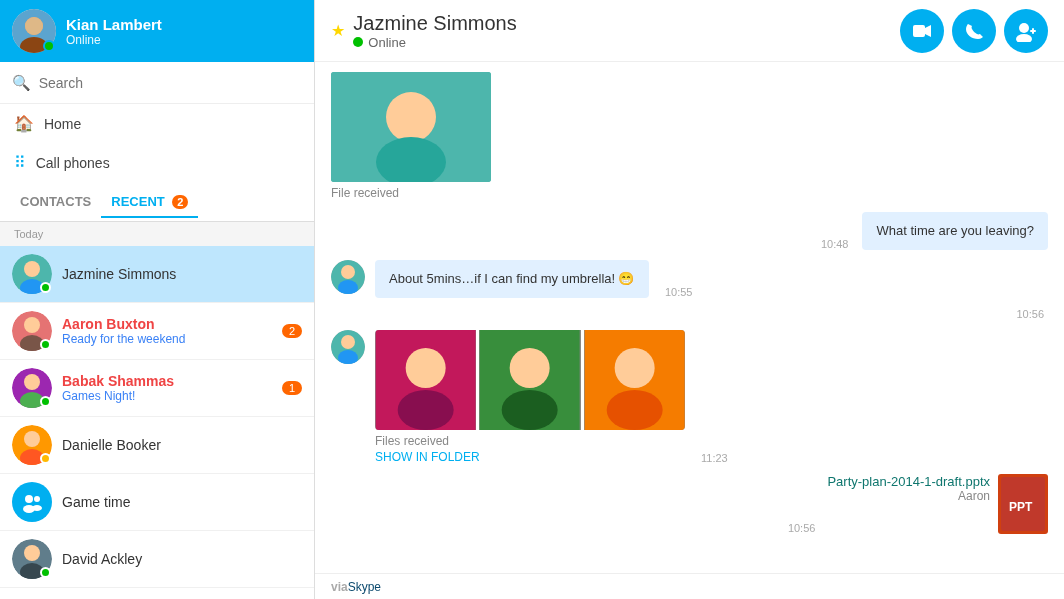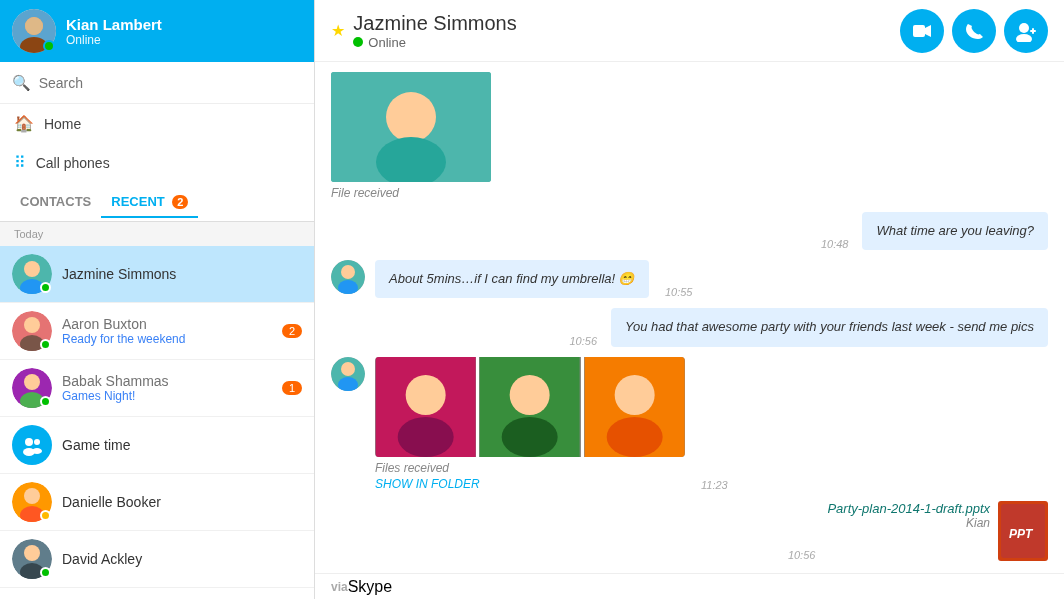--- a/index.html
+++ b/index.html
@@ -43,42 +43,42 @@
     .contact-item { display: flex; align-items: center; gap: 10px; padding: 8px 12px; cursor: pointer; border-bottom: 1px solid #f0f0f0; position: relative; }
     .contact-item.active { background: #BEE6FD; }
     .contact-avatar { position: relative; width: 40px; height: 40px; min-width: 40px; }
     .contact-avatar-img { width: 40px; height: 40px; border-radius: 50%; overflow: hidden; }
     .contact-avatar-img svg { width: 40px; height: 40px; }
     .contact-status-dot { position: absolute; bottom: 1px; right: 1px; width: 11px; height: 11px; border-radius: 50%; border: 2px solid #fff; }
     .dot-green { background: #00C000; }
     .dot-yellow { background: #FFB900; }
     .contact-details { flex: 1; min-width: 0; }
     .contact-name { font-size: 14px; color: #333; white-space: nowrap; overflow: hidden; text-overflow: ellipsis; }
-    .contact-name.orange { color: #737373; }
+    .contact-name.orange { color: #ef4444; font-weight: bold; }
     .contact-subtext { font-size: 12px; color: #3b82f6; white-space: nowrap; overflow: hidden; text-overflow: ellipsis; }
     .unread-badge { background: #FF6600; color: #fff; border-radius: 10px; font-size: 11px; padding: 1px 6px; min-width: 20px; text-align: center; }
     .group-icon { width: 40px; height: 40px; border-radius: 50%; background: #00AFF0; display: flex; align-items: center; justify-content: center; color: white; font-size: 18px; }
 
     
     .chat-main { flex: 1; display: flex; flex-direction: column; background: #fff; overflow: hidden; }
     
     
     .chat-header { background: #fff; padding: 0 16px; display: flex; align-items: center; justify-content: space-between; height: 62px; border-bottom: 1px solid #eee; }
     .chat-header-left { display: flex; align-items: center; gap: 8px; }
     .chat-star { color: #FFD700; font-size: 16px; }
     .chat-contact-name { font-size: 20px; font-weight: 300; color: #333; }
     .chat-contact-status { display: flex; align-items: center; gap: 5px; }
     .chat-status-dot { width: 10px; height: 10px; border-radius: 50%; background: #00C000; }
     .chat-status-text { font-size: 13px; color: #666; }
     .chat-actions { display: flex; gap: 8px; }
     .action-btn { width: 44px; height: 44px; border-radius: 50%; background: #00AFF0; border: none; cursor: pointer; display: flex; align-items: center; justify-content: center; color: white; font-size: 18px; }
     .action-btn.add { background: #00AFF0; }
 
     
-    .chat-messages { flex: 1; overflow-y: auto; padding: 10px 16px; background: #fff; position: relative; font-style: italic; }
+    .chat-messages { flex: 1; overflow-y: auto; padding: 10px 16px; background: #fff; position: relative; }
     
     
     .file-received-block { margin-bottom: 12px; }
     .photo-strip { width: 160px; height: 110px; border-radius: 3px; overflow: hidden; background: #4DB6AC; }
     .photo-strip svg { width: 100%; height: 100%; }
     .file-label { font-size: 12px; color: #888; margin-top: 4px; }
 
     
     .msg-row { display: flex; align-items: flex-start; margin-bottom: 10px; gap: 10px; }
     .msg-row.sent { justify-content: flex-end; }
@@ -100,21 +100,21 @@
     .file-name { font-size: 13px; color: #0f766e; }
     .file-sent-label { font-size: 12px; color: #888; }
     .file-icon { width: 50px; height: 60px; background: #D04010; border-radius: 3px; display: flex; align-items: center; justify-content: center; color: white; font-size: 11px; font-weight: bold; }
     
     
     .show-folder-link { color: #00AFF0; font-size: 12px; cursor: pointer; margin-top: 2px; display: block; text-decoration: none; }
 
     
     .chat-bottom-bar { height: 26px; display: flex; align-items: center; padding: 0 16px; border-top: 1px solid #eee; }
     .via-skype-text { font-size: 12px; color: #aaa; font-weight: bold; }
-    .via-skype-link { color: #000000; font-size: 16px; }
+    .via-skype-link { color: #0c4a6e; font-size: 12px; }
 
     
     .contact-list::-webkit-scrollbar { width: 6px; }
     .contact-list::-webkit-scrollbar-thumb { background: #ccc; border-radius: 3px; }
     .chat-messages::-webkit-scrollbar { width: 8px; }
     .chat-messages::-webkit-scrollbar-thumb { background: #ccc; border-radius: 4px; }
   </style>
 </head>
 <body>
 
@@ -214,47 +214,47 @@
         </div>
         <div class="contact-details">
           <div class="contact-name orange">Babak Shammas</div>
           <div class="contact-subtext">Games Night!</div>
         </div>
         <span class="unread-badge">1</span>
       </div>
 
       <div class="contact-item">
         <div class="contact-avatar">
+          <div class="contact-avatar-img">
+            <svg viewBox="0 0 40 40" xmlns="http://www.w3.org/2000/svg">
+              <circle cx="20" cy="20" r="20" fill="#FF9800"></circle>
+              <circle cx="20" cy="14" r="8" fill="#FFCC99"></circle>
+              <ellipse cx="20" cy="33" rx="12" ry="9" fill="#FF5722"></ellipse>
+            </svg>
+          </div>
+          <div class="contact-status-dot dot-yellow"></div>
+        </div>
+        <div class="contact-details">
+          <div class="contact-name">Danielle Booker</div>
+        </div>
+      </div>
+
+      <div class="contact-item">
+        <div class="contact-avatar">
           <div class="group-icon">
             <svg width="22" height="22" viewBox="0 0 22 22" fill="white" xmlns="http://www.w3.org/2000/svg">
               <circle cx="8" cy="8" r="4" fill="white"></circle>
               <circle cx="16" cy="8" r="3" fill="white"></circle>
               <ellipse cx="8" cy="18" rx="6" ry="4" fill="white"></ellipse>
               <ellipse cx="16" cy="17" rx="5" ry="3" fill="white"></ellipse>
             </svg>
           </div>
         </div>
         <div class="contact-details">
           <div class="contact-name">Game time</div>
-        </div>
-      </div>
-
-      <div class="contact-item">
-        <div class="contact-avatar">
-          <div class="contact-avatar-img">
-            <svg viewBox="0 0 40 40" xmlns="http://www.w3.org/2000/svg">
-              <circle cx="20" cy="20" r="20" fill="#FF9800"></circle>
-              <circle cx="20" cy="14" r="8" fill="#FFCC99"></circle>
-              <ellipse cx="20" cy="33" rx="12" ry="9" fill="#FF5722"></ellipse>
-            </svg>
-          </div>
-          <div class="contact-status-dot dot-yellow"></div>
-        </div>
-        <div class="contact-details">
-          <div class="contact-name">Danielle Booker</div>
         </div>
       </div>
 
       <div class="contact-item">
         <div class="contact-avatar">
           <div class="contact-avatar-img">
             <svg viewBox="0 0 40 40" xmlns="http://www.w3.org/2000/svg">
               <circle cx="20" cy="20" r="20" fill="#607D8B"></circle>
               <circle cx="20" cy="14" r="8" fill="#FFCC99"></circle>
               <ellipse cx="20" cy="33" rx="12" ry="9" fill="#37474F"></ellipse>
@@ -335,23 +335,20 @@
           </svg>
         </div>
         <div class="msg-bubble received">
           <span>About 5mins…if I can find my umbrella! 😁</span>
         </div>
         <span class="msg-time">10:55</span>
       </div>
 
       <div class="msg-row sent">
         <span class="msg-time">10:56</span>
-        <div class="msg-bubble sent">
-          <span>You had that awesome party with your friends last week - send me pics</span>
-        </div>
       </div>
 
       <div class="msg-row">
         <div class="msg-avatar">
           <svg viewBox="0 0 34 34" xmlns="http://www.w3.org/2000/svg">
             <circle cx="17" cy="17" r="17" fill="#4DB6AC"></circle>
             <circle cx="17" cy="12" r="7" fill="#FFCC99"></circle>
             <ellipse cx="17" cy="28" rx="10" ry="8" fill="#2196F3"></ellipse>
           </svg>
         </div>
@@ -382,21 +379,21 @@
           <div class="file-label">Files received</div>
           <a class="show-folder-link">SHOW IN FOLDER</a>
         </div>
         <span class="msg-time">11:23</span>
       </div>
 
       <div class="file-msg-row">
         <span class="msg-time">10:56</span>
         <div class="file-msg-info">
           <div class="file-name">Party-plan-2014-1-draft.pptx</div>
-          <div class="file-sent-label">Kian</div>
+          <div class="file-sent-label">Aaron</div>
         </div>
         <div class="file-icon">
           <svg width="44" height="54" viewBox="0 0 44 54" xmlns="http://www.w3.org/2000/svg">
             <rect width="44" height="54" rx="3" fill="#C0392B"></rect>
             <text x="8" y="34" font-family="Arial" font-size="12" font-weight="bold" fill="white">PPT</text>
           </svg>
         </div>
       </div>
 
     </div>

